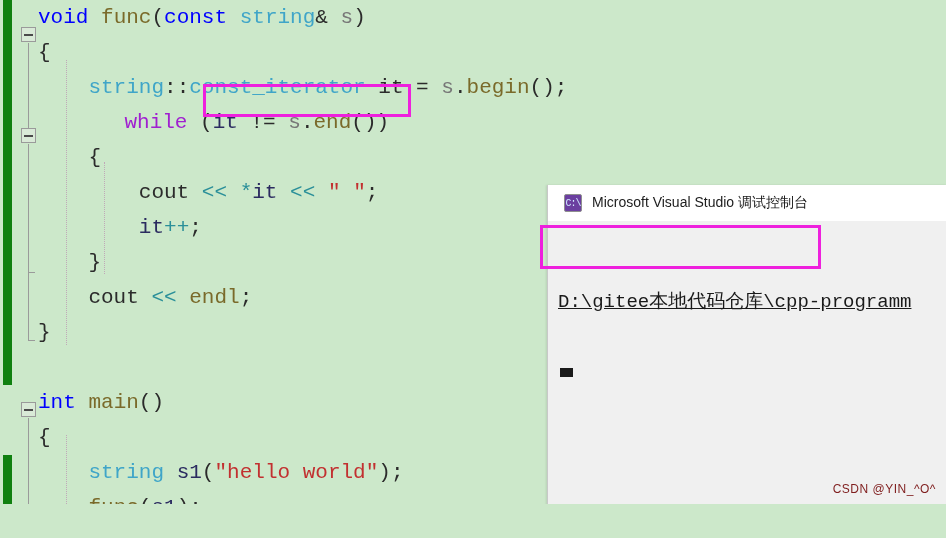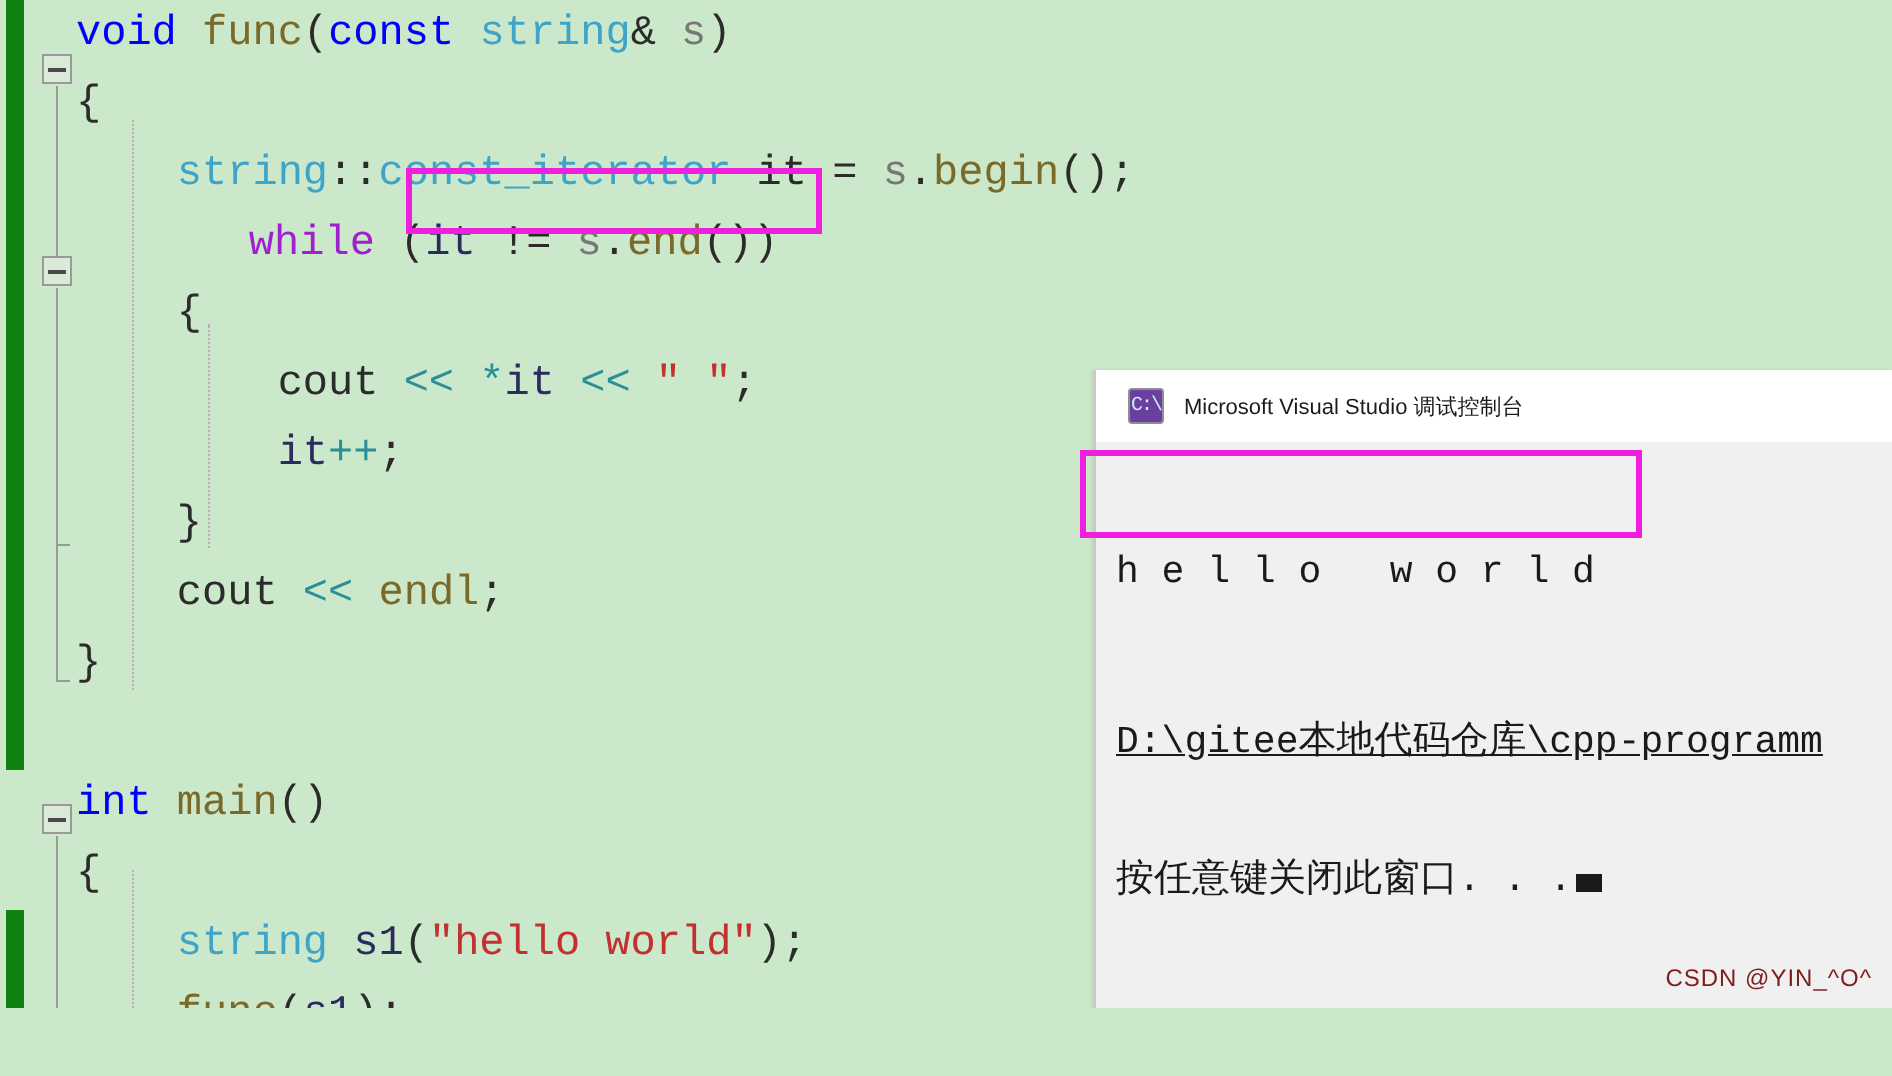--- a/index.html
+++ b/index.html
@@ -41,21 +41,21 @@
   
   .hl-box{position:absolute;border:3px solid #ee20dd;box-sizing:border-box;background:transparent;}
 
   
   .console{position:absolute;background:#f0f0f0;border-left:1px solid #c8c8c8;box-shadow:-1px 0 2px rgba(0,0,0,.10);}
   .console-title{height:36px;background:#ffffff;display:flex;align-items:center;padding-left:16px;}
   .cicon{width:18px;height:18px;border-radius:2px;background:#6b3fa0;position:relative;flex:0 0 auto;
          font-family:"Liberation Mono","DejaVu Sans Mono",monospace;color:#cfe8ff;font-size:10px;
          display:flex;align-items:center;justify-content:center;letter-spacing:-1px;
          border:1px solid #8f8f8f;box-sizing:border-box;}
-  .ctitle-text{margin-left:10px;font-family:"Liberation Sans","DejaVu Sans",sans-serif;font-size:11px;color:#1c1c1c;}
+  .ctitle-text{margin-left:10px;font-family:"Liberation Sans","DejaVu Sans",sans-serif;font-size:14px;color:#1c1c1c;}
   .console-body{font-family:"Liberation Mono","DejaVu Sans Mono",monospace;font-size:19px;line-height:23px;
                 color:#1a1a1a;padding:8px 0 0 10px;white-space:pre;}
   .console-body .crow{display:block;}
   .caret{display:inline-block;width:13px;height:9px;background:#1a1a1a;vertical-align:-1px;margin-left:2px;}
 
   .watermark{position:absolute;right:10px;bottom:8px;
              font-family:"Liberation Sans","DejaVu Sans",sans-serif;
              font-size:12px;color:#7f1d1d;letter-spacing:.5px;}
 </style>
 </head>
@@ -89,22 +89,21 @@
 
     <div class="hl-box" style="left:203px;top:84px;width:208px;height:33px;"></div>
   </div>
 
   <div class="console" style="left:547px;top:185px;width:399px;height:353px;">
     <div class="console-title">
       <span class="cicon">C:\</span>
       <span class="ctitle-text">Microsoft Visual Studio 调试控制台</span>
     </div>
     <div class="console-body">
-      <span class="crow">h e l l o   w o r l d</span>
       <span class="crow" style="margin-top:16px;display:block;text-decoration:underline;">D:\gitee本地代码仓库\cpp-programm</span>
-      <span class="crow"><span>按任意键关闭此窗口. . .</span><span class="caret"></span></span>
+      <span class="crow"><span class="caret"></span></span>
     </div>
   </div>
 
   <div class="hl-box" style="left:540px;top:225px;width:281px;height:44px;"></div>
 
   <div class="watermark">CSDN @YIN_^O^</div>
 </div>
 
 </body></html>

